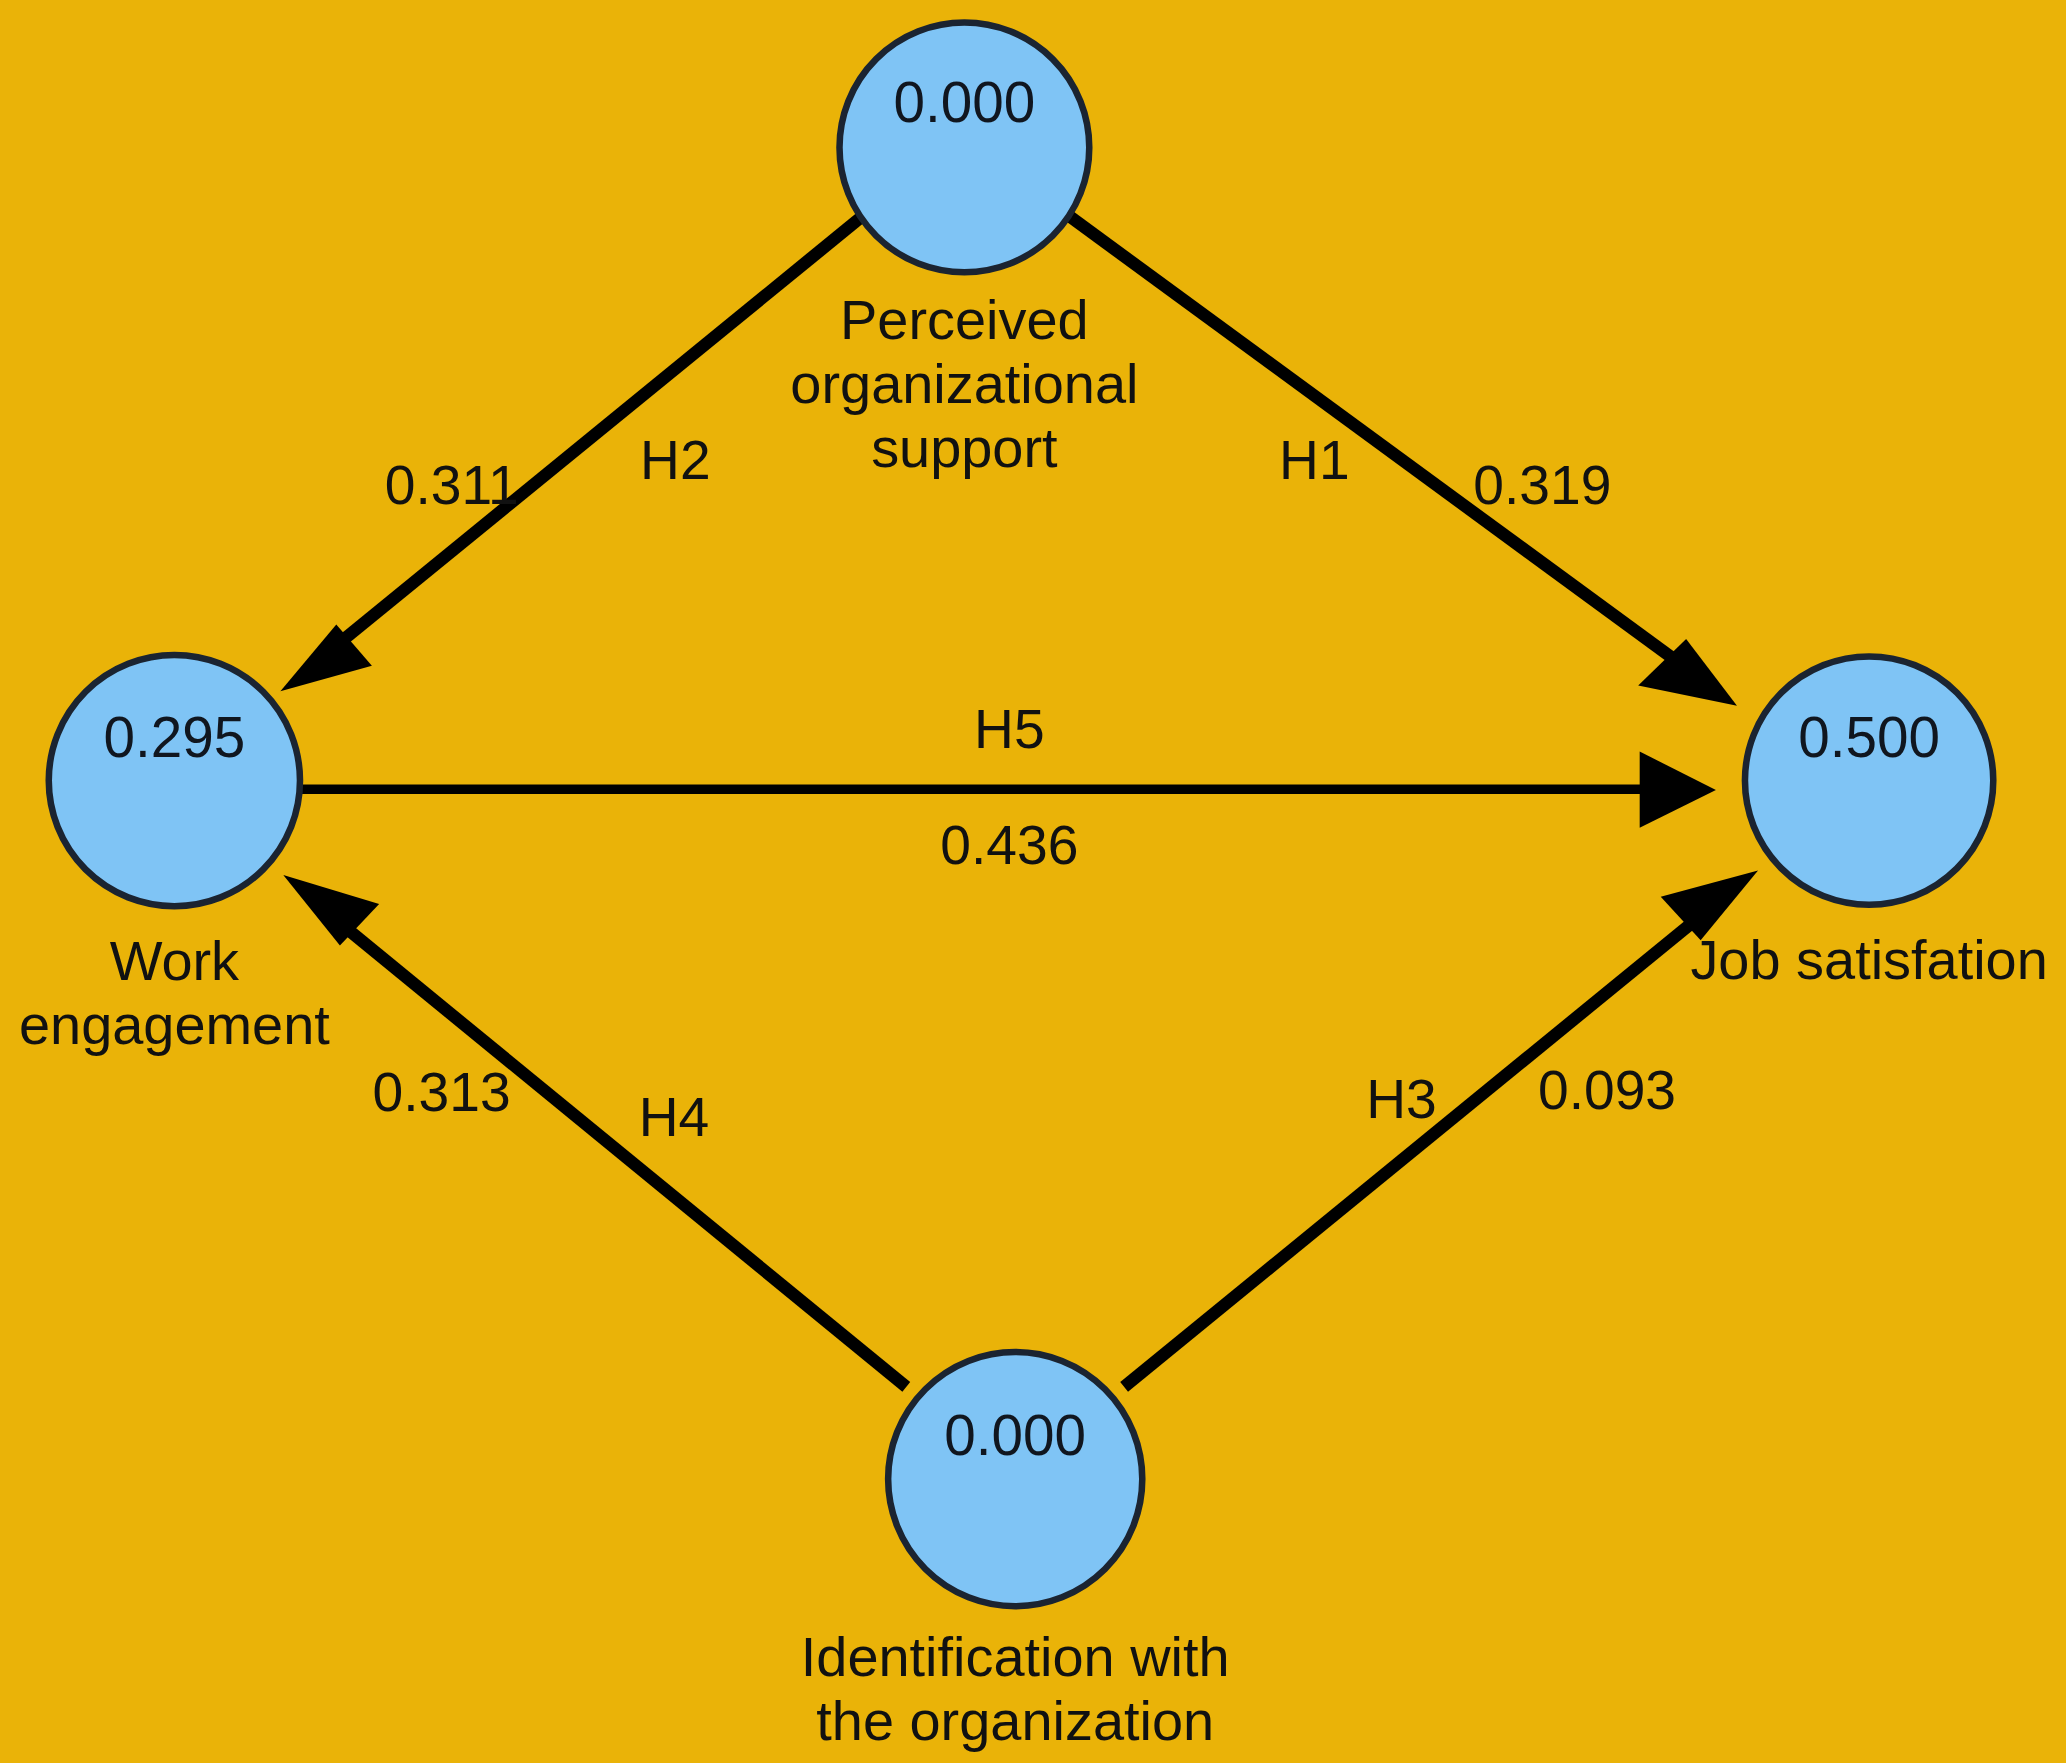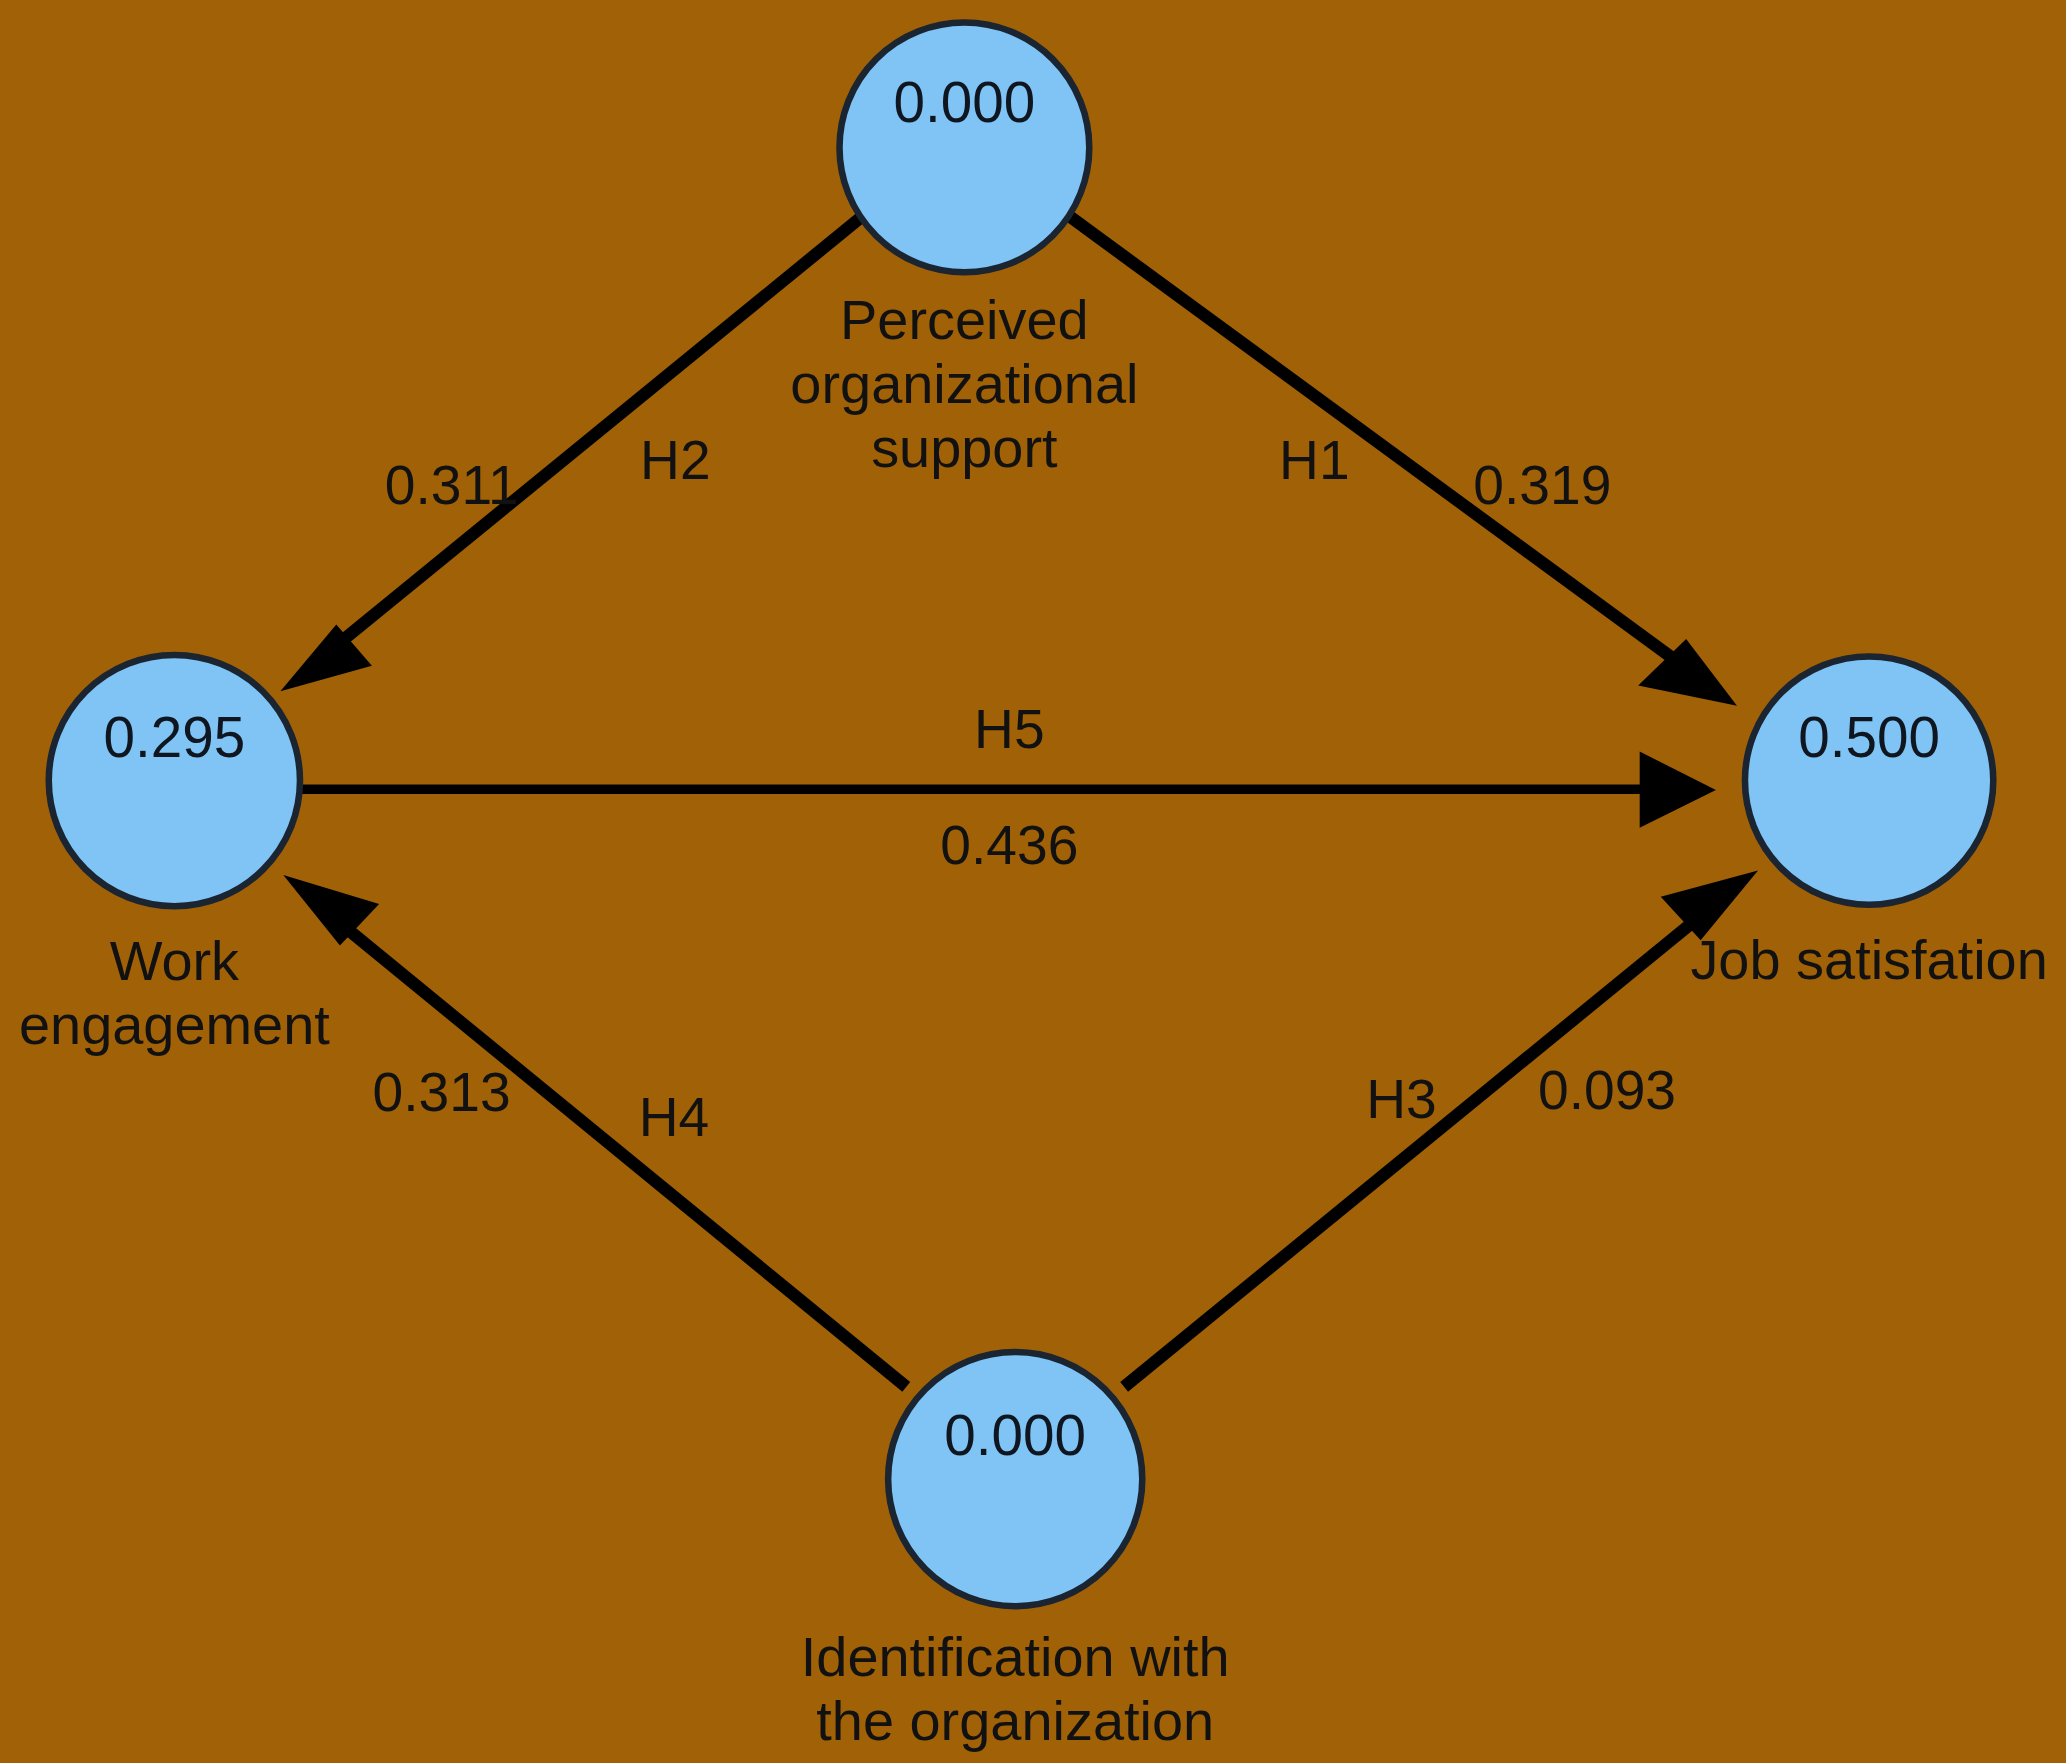--- a/index.html
+++ b/index.html
@@ -9,21 +9,21 @@
     background: #ffffff;
   }
   body {
     font-family: "Liberation Sans", sans-serif;
     color: #000000;
   }
   #diagram-root {
     position: relative;
     width: 2066px;
     height: 1763px;
-    background: #a16207;
+    background: #eab308;
     overflow: hidden;
   }
   #model-svg {
     position: absolute;
     top: 0;
     left: 0;
     width: 2066px;
     height: 1763px;
     display: block;
   }

